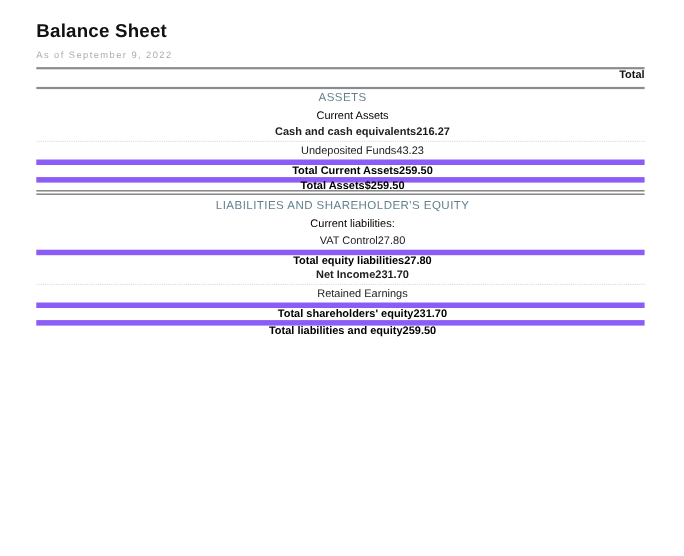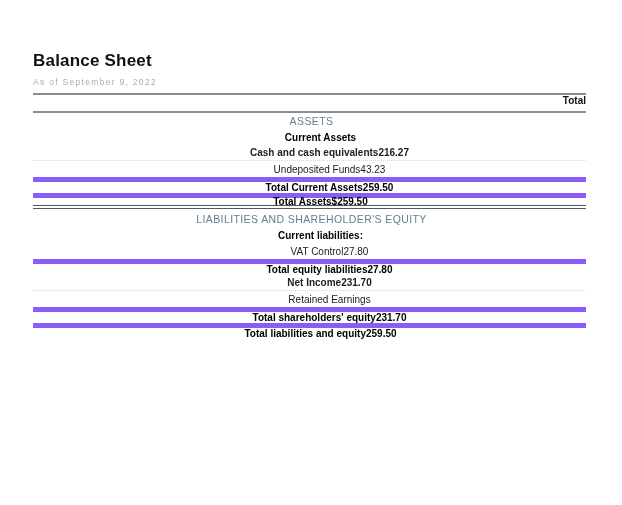--- a/index.html
+++ b/index.html
@@ -8,21 +8,21 @@
     width: 622px;
     height: 505px;
     background: #ffffff;
     font-family: "Liberation Sans", sans-serif;
     color: #1a1a1a;
     overflow: hidden;
   }
   .report {
     position: absolute;
     left: 33px;
-    top: 52px;
+    top: 20px;
     width: 553px;
   }
   .report-title {
     font-size: 17px;
     font-weight: bold;
     color: #111;
     letter-spacing: 0.2px;
     line-height: 1;
     margin: 0 0 8px 0;
   }
@@ -55,21 +55,21 @@
   .row-label { font-size: 10px; white-space: nowrap; }
   .row-value { font-size: 10px; text-align: right; white-space: nowrap; }
   .ind-0 .row-label { padding-left: 4px; }
   .ind-1 .row-label { padding-left: 22px; }
   .ind-2 .row-label { padding-left: 40px; }
   .row--section .row-label {
     color: var(--section-color, #61808E);
     font-size: 10.5px;
     letter-spacing: 0.4px;
   }
-  .row--group .row-label { font-weight: bold; color: #000; }
+  .row--group .row-label { font-weight: normal; color: #000; }
   .row--item .row-label, .row--item-plain .row-label { color: #222; }
   .row--item { border-bottom: 1px dotted #d9d9d9; font-weight: bold; }
   .row--total, .row--grandtotal {
     border-top: 5px solid #8b5cf6;
   }
   .row--total .row-label, .row--total .row-value,
   .row--grandtotal .row-label, .row--grandtotal .row-value {
     font-weight: bold; color: #000;
   }
   .row--grandtotal { border-bottom: 4px double #555859; margin-bottom: 2px; }

